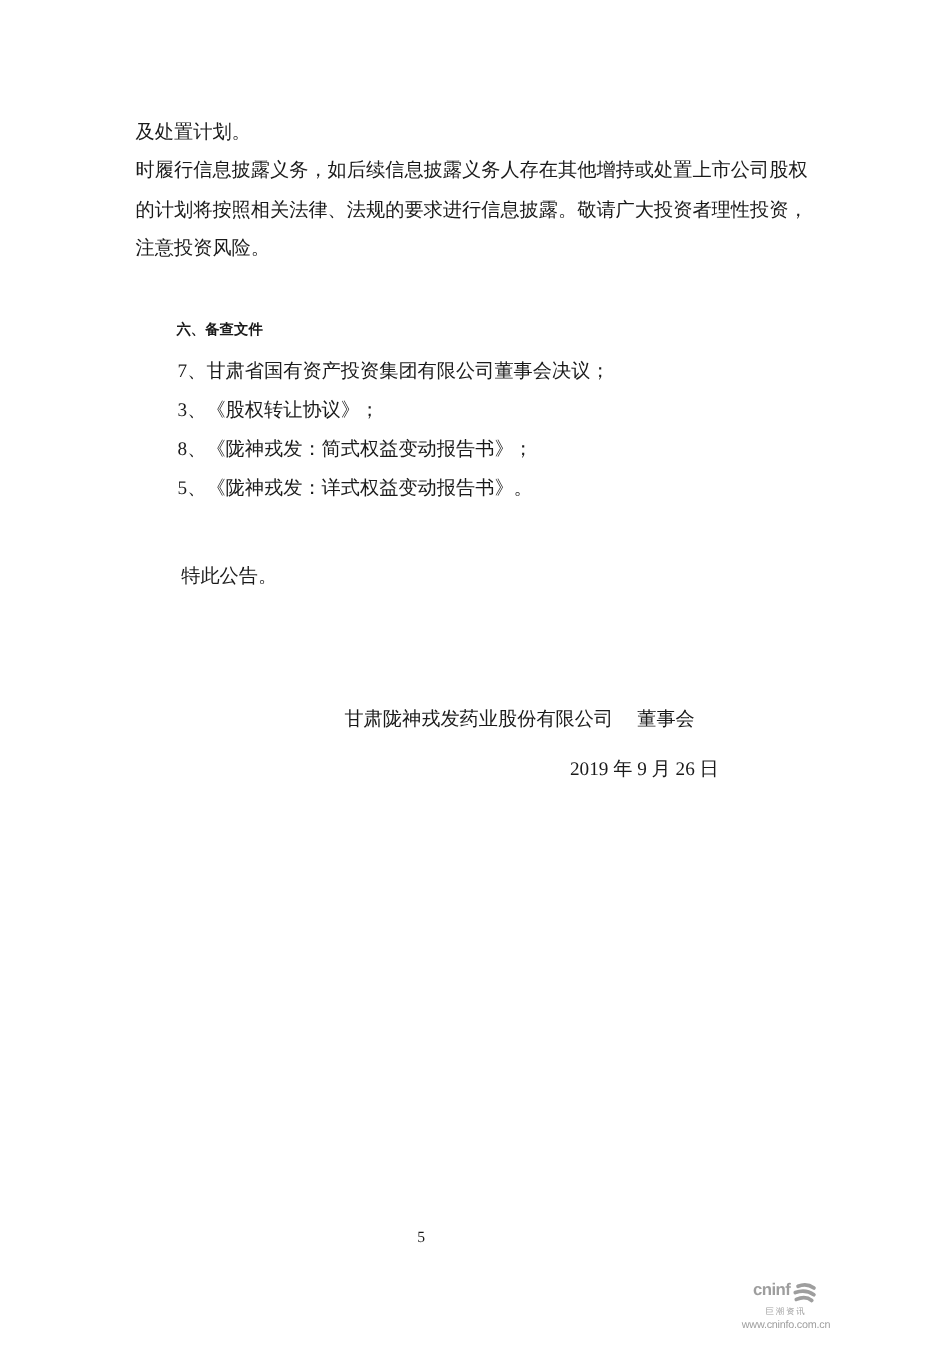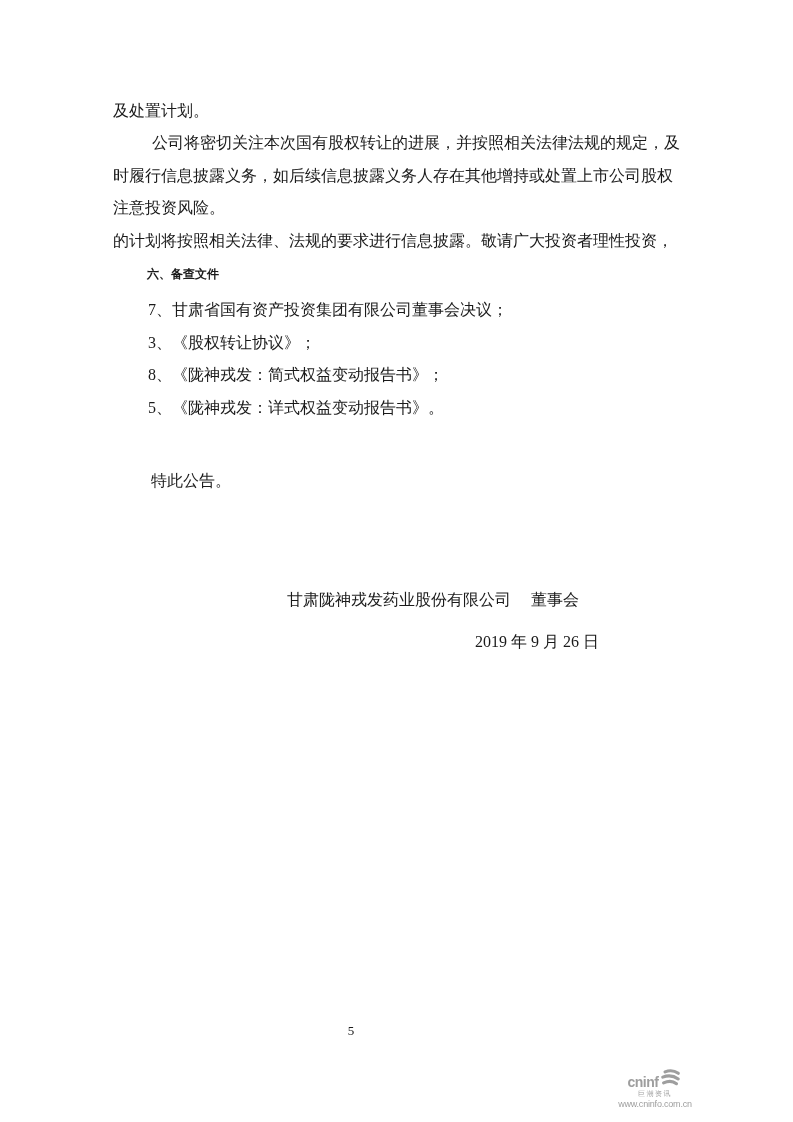--- a/index.html
+++ b/index.html
@@ -82,21 +82,21 @@
     right: 5px;
     top: 1067px;
     width: 84px;
     color: #9e9e9e;
     font-family: "Liberation Sans", "DejaVu Sans", sans-serif;
     text-align: center;
     line-height: 1;
   }
   .watermark .brand-row {
     display: flex;
-    align-items: flex-end;
+    align-items: flex-start;
     justify-content: center;
     gap: 1px;
   }
   .watermark .brand {
     font-size: 14px;
     font-weight: bold;
     letter-spacing: -0.5px;
   }
   .watermark .swirl {
     display: inline-block;
@@ -116,24 +116,23 @@
   }
 </style>
 </head>
 <body>
 
 <div class="page">
 
   <div class="abs-line trailing-paragraph">及处置计划。</div>
 
   <div class="main-paragraph">
-    <div class="pline indent">公司将密切关注本次国有股权转让的进展，并按照相关法律法规的规定，及</div>
     <div class="pline">时履行信息披露义务，如后续信息披露义务人存在其他增持或处置上市公司股权</div>
+    <div class="pline">的计划将按照相关法律、法规的要求进行信息披露。敬请广大投资者理性投资，</div>
     <div class="pline">注意投资风险。</div>
-    <div class="pline">的计划将按照相关法律、法规的要求进行信息披露。敬请广大投资者理性投资，</div>
   </div>
 
   <div class="abs-line section-heading">六、备查文件</div>
 
   <div class="document-list">
     <div class="list-item">7、甘肃省国有资产投资集团有限公司董事会决议；</div>
     <div class="list-item">3、《股权转让协议》；</div>
     <div class="list-item">8、《陇神戎发：简式权益变动报告书》；</div>
     <div class="list-item">5、《陇神戎发：详式权益变动报告书》。</div>
   </div>

